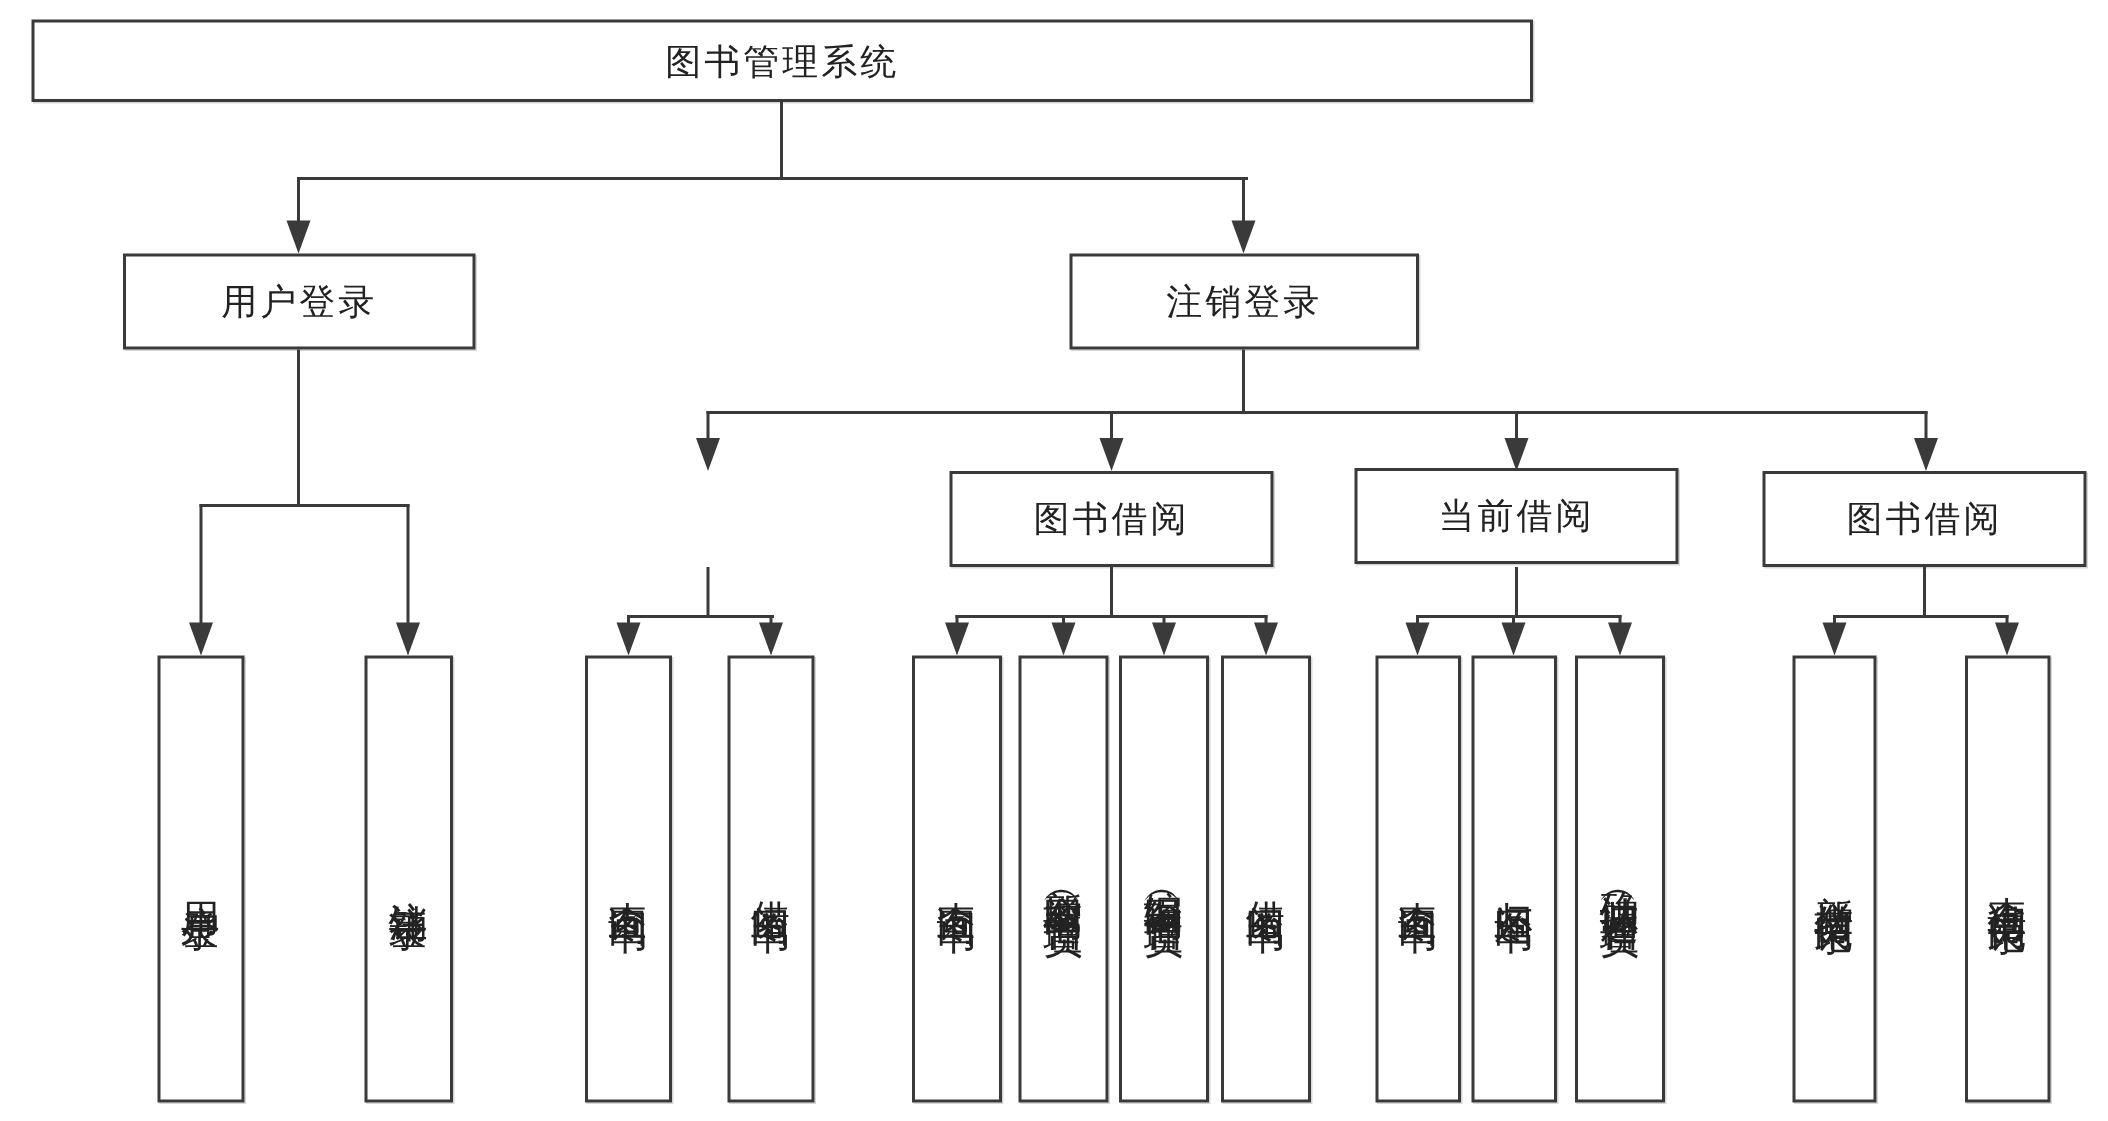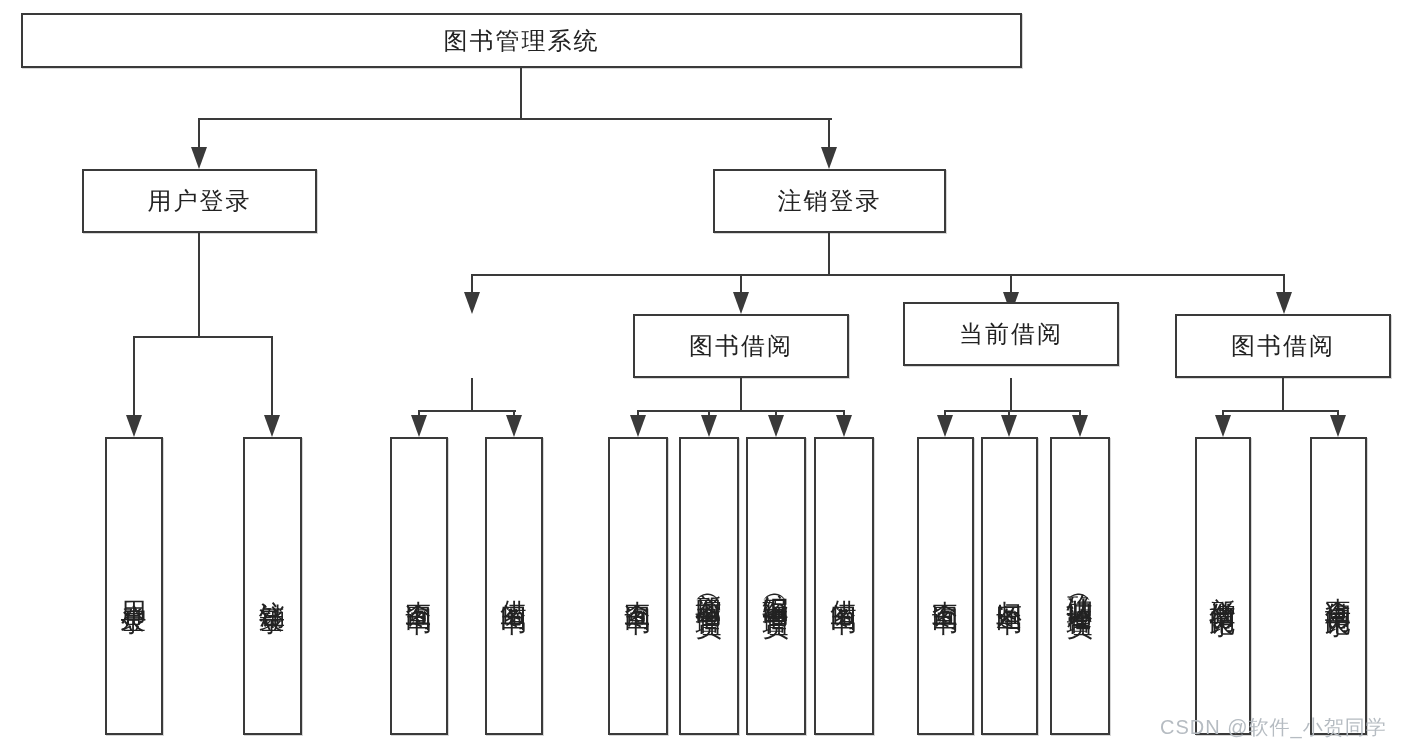--- a/index.html
+++ b/index.html
@@ -97,21 +97,21 @@
   <div class="vline" style="left:740px;top:274px;height:20px;"></div>
   <div class="arr" style="left:733px;top:292px;"></div>
   <div class="vline" style="left:1010px;top:274px;height:20px;"></div>
   <div class="arr" style="left:1003px;top:292px;"></div>
   <div class="vline" style="left:1283px;top:274px;height:20px;"></div>
   <div class="arr" style="left:1276px;top:292px;"></div>
 
   <div class="box hbox" style="left:633px;top:314px;width:216px;height:64px;">
     <span>图书借阅</span>
   </div>
-  <div class="box hbox" style="left:903px;top:302px;width:216px;height:64px;">
+  <div class="box hbox" style="left:903px;top:312px;width:216px;height:64px;">
     <span>当前借阅</span>
   </div>
   <div class="box hbox" style="left:1175px;top:314px;width:216px;height:64px;">
     <span>图书借阅</span>
   </div>
 
   <div class="vline" style="left:471px;top:378px;height:32px;"></div>
   <div class="hline" style="left:418px;top:410px;width:98px;"></div>
   <div class="vline" style="left:418px;top:410px;height:7px;"></div>
   <div class="arr" style="left:411px;top:415px;"></div>
@@ -182,15 +182,14 @@
     <span>确认归还（管理员）</span>
   </div>
 
   <div class="box vbox" style="left:1195px;top:437px;width:56px;height:298px;">
     <span>新增借阅记录</span>
   </div>
   <div class="box vbox" style="left:1310px;top:437px;width:57px;height:298px;">
     <span>查询借阅记录</span>
   </div>
 
-  <div class="watermark" style="left:1160px;top:714px;">CSDN @软件_小贺同学</div>
 
 </div>
 
 </body></html>

